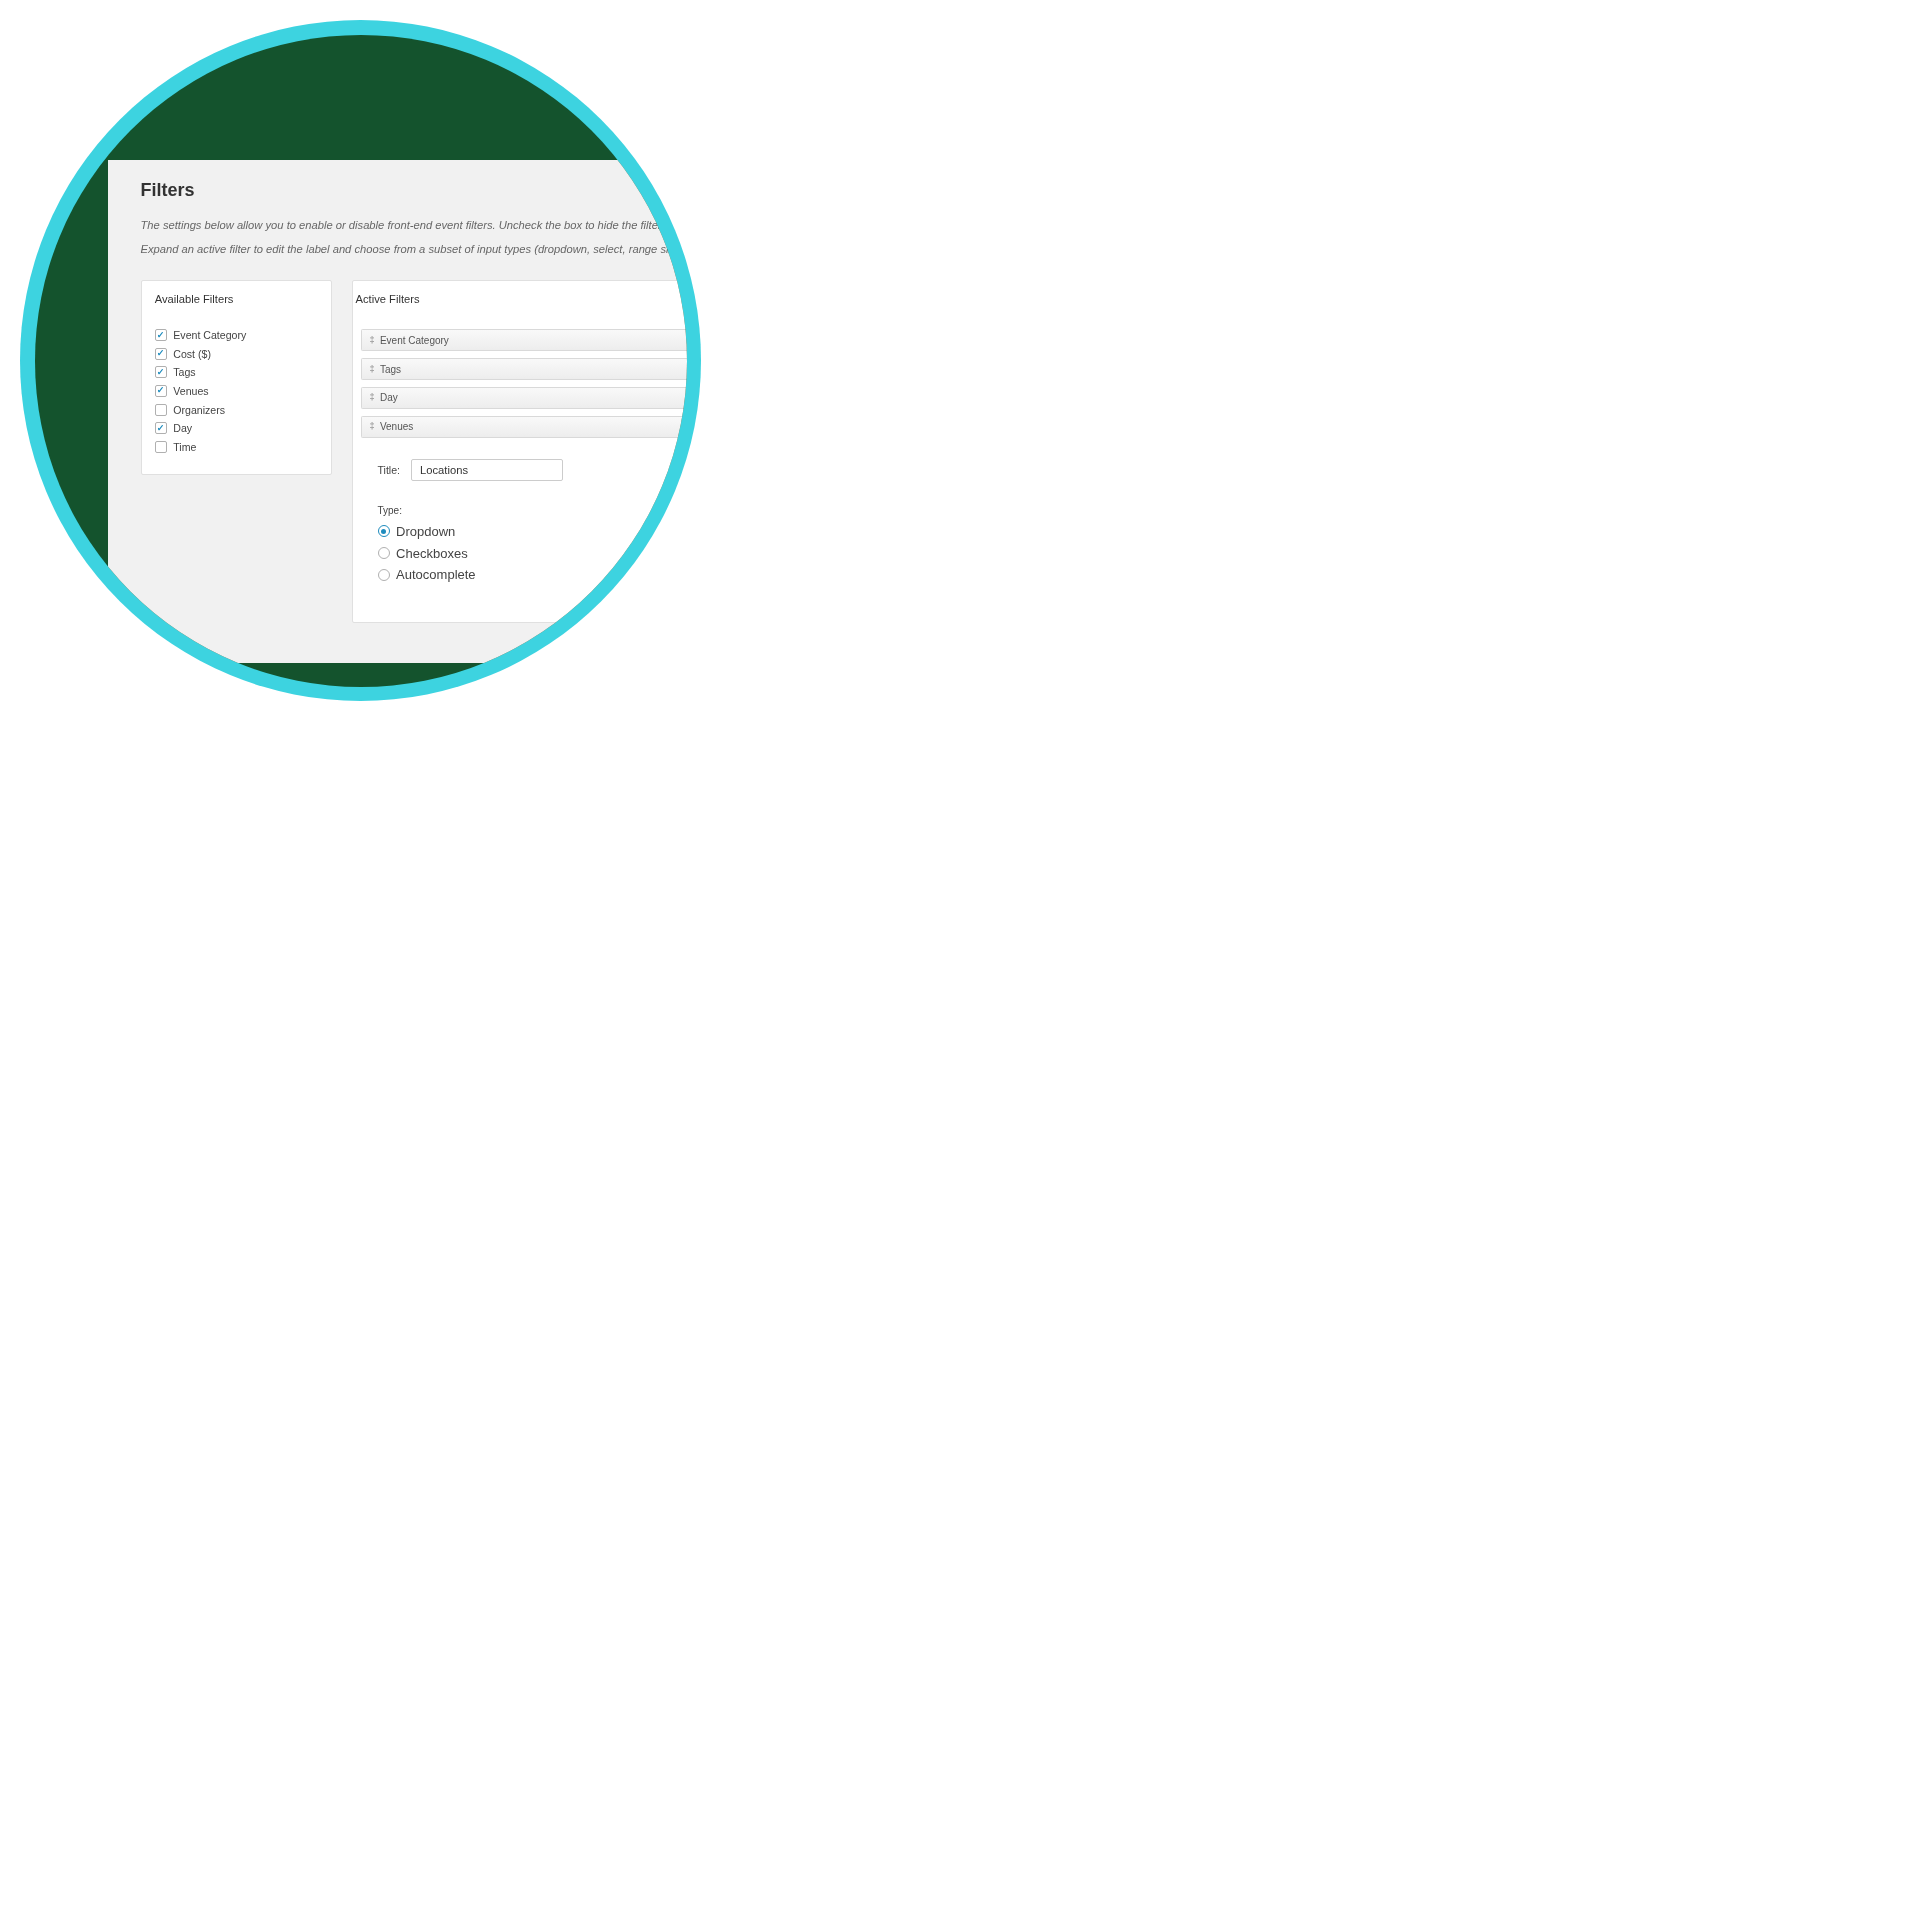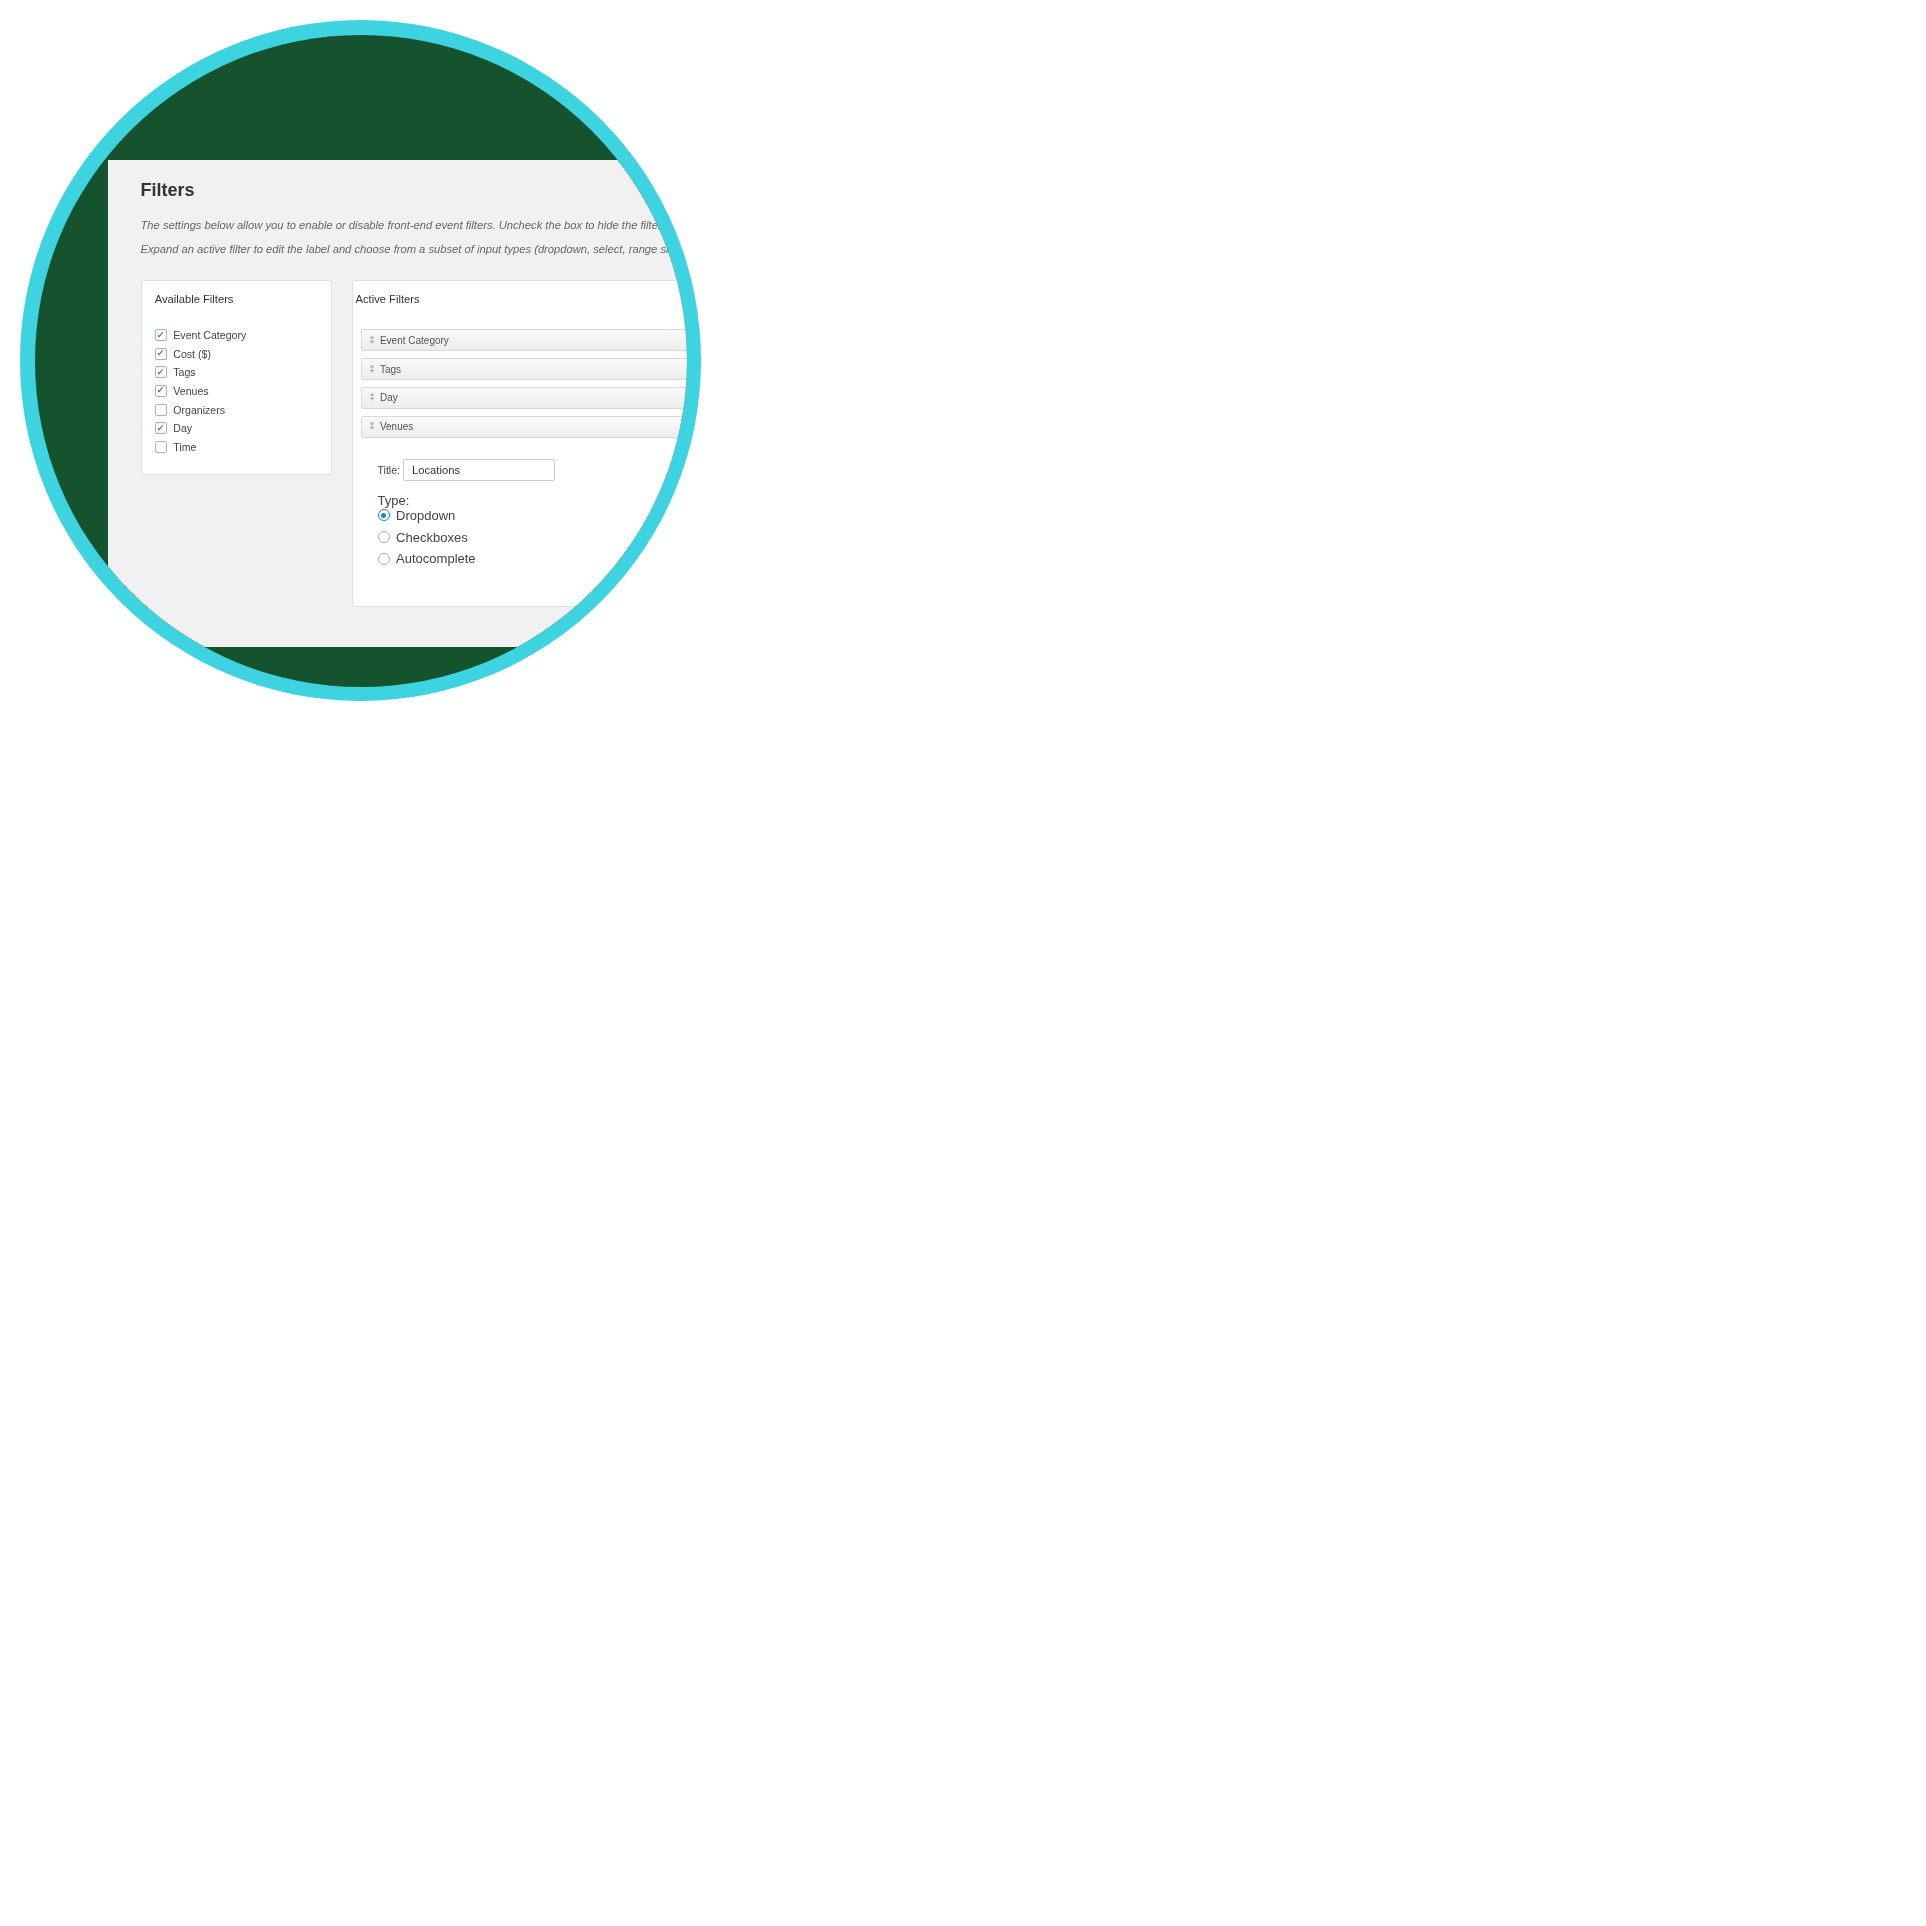--- a/index.html
+++ b/index.html
@@ -122,40 +122,41 @@
     .filter-bar-label {
       font-size: 10px;
       color: #555555;
     }
     .expanded-panel {
       padding: 14.5px 20px 6.6px 25px;
     }
     .field-row {
       display: flex;
       align-items: center;
-      gap: 3px;
-      margin-bottom: 12px;
+      gap: 11px;
+      margin-bottom: 24px;
     }
     .field-label {
       font-size: 10.6px;
       color: #444444;
     }
     .text-input {
       border: 0.7px solid #cccccc;
       border-radius: 2px;
       padding: 4px 8px;
       font-size: 11.2px;
       color: #333333;
       width: 152px;
       font-family: inherit;
     }
     .type-section { margin-top: 2.6px; }
     .type-label {
-      font-size: 13px;
-      color: #444444;
+      font-size: 10px;
+      color: #444444;
+      margin-bottom: 8px;
     }
     .radio-row {
       display: flex;
       align-items: center;
       gap: 6.6px;
       margin-bottom: 6.6px;
     }
     .radio {
       width: 12px;
       height: 12px;

